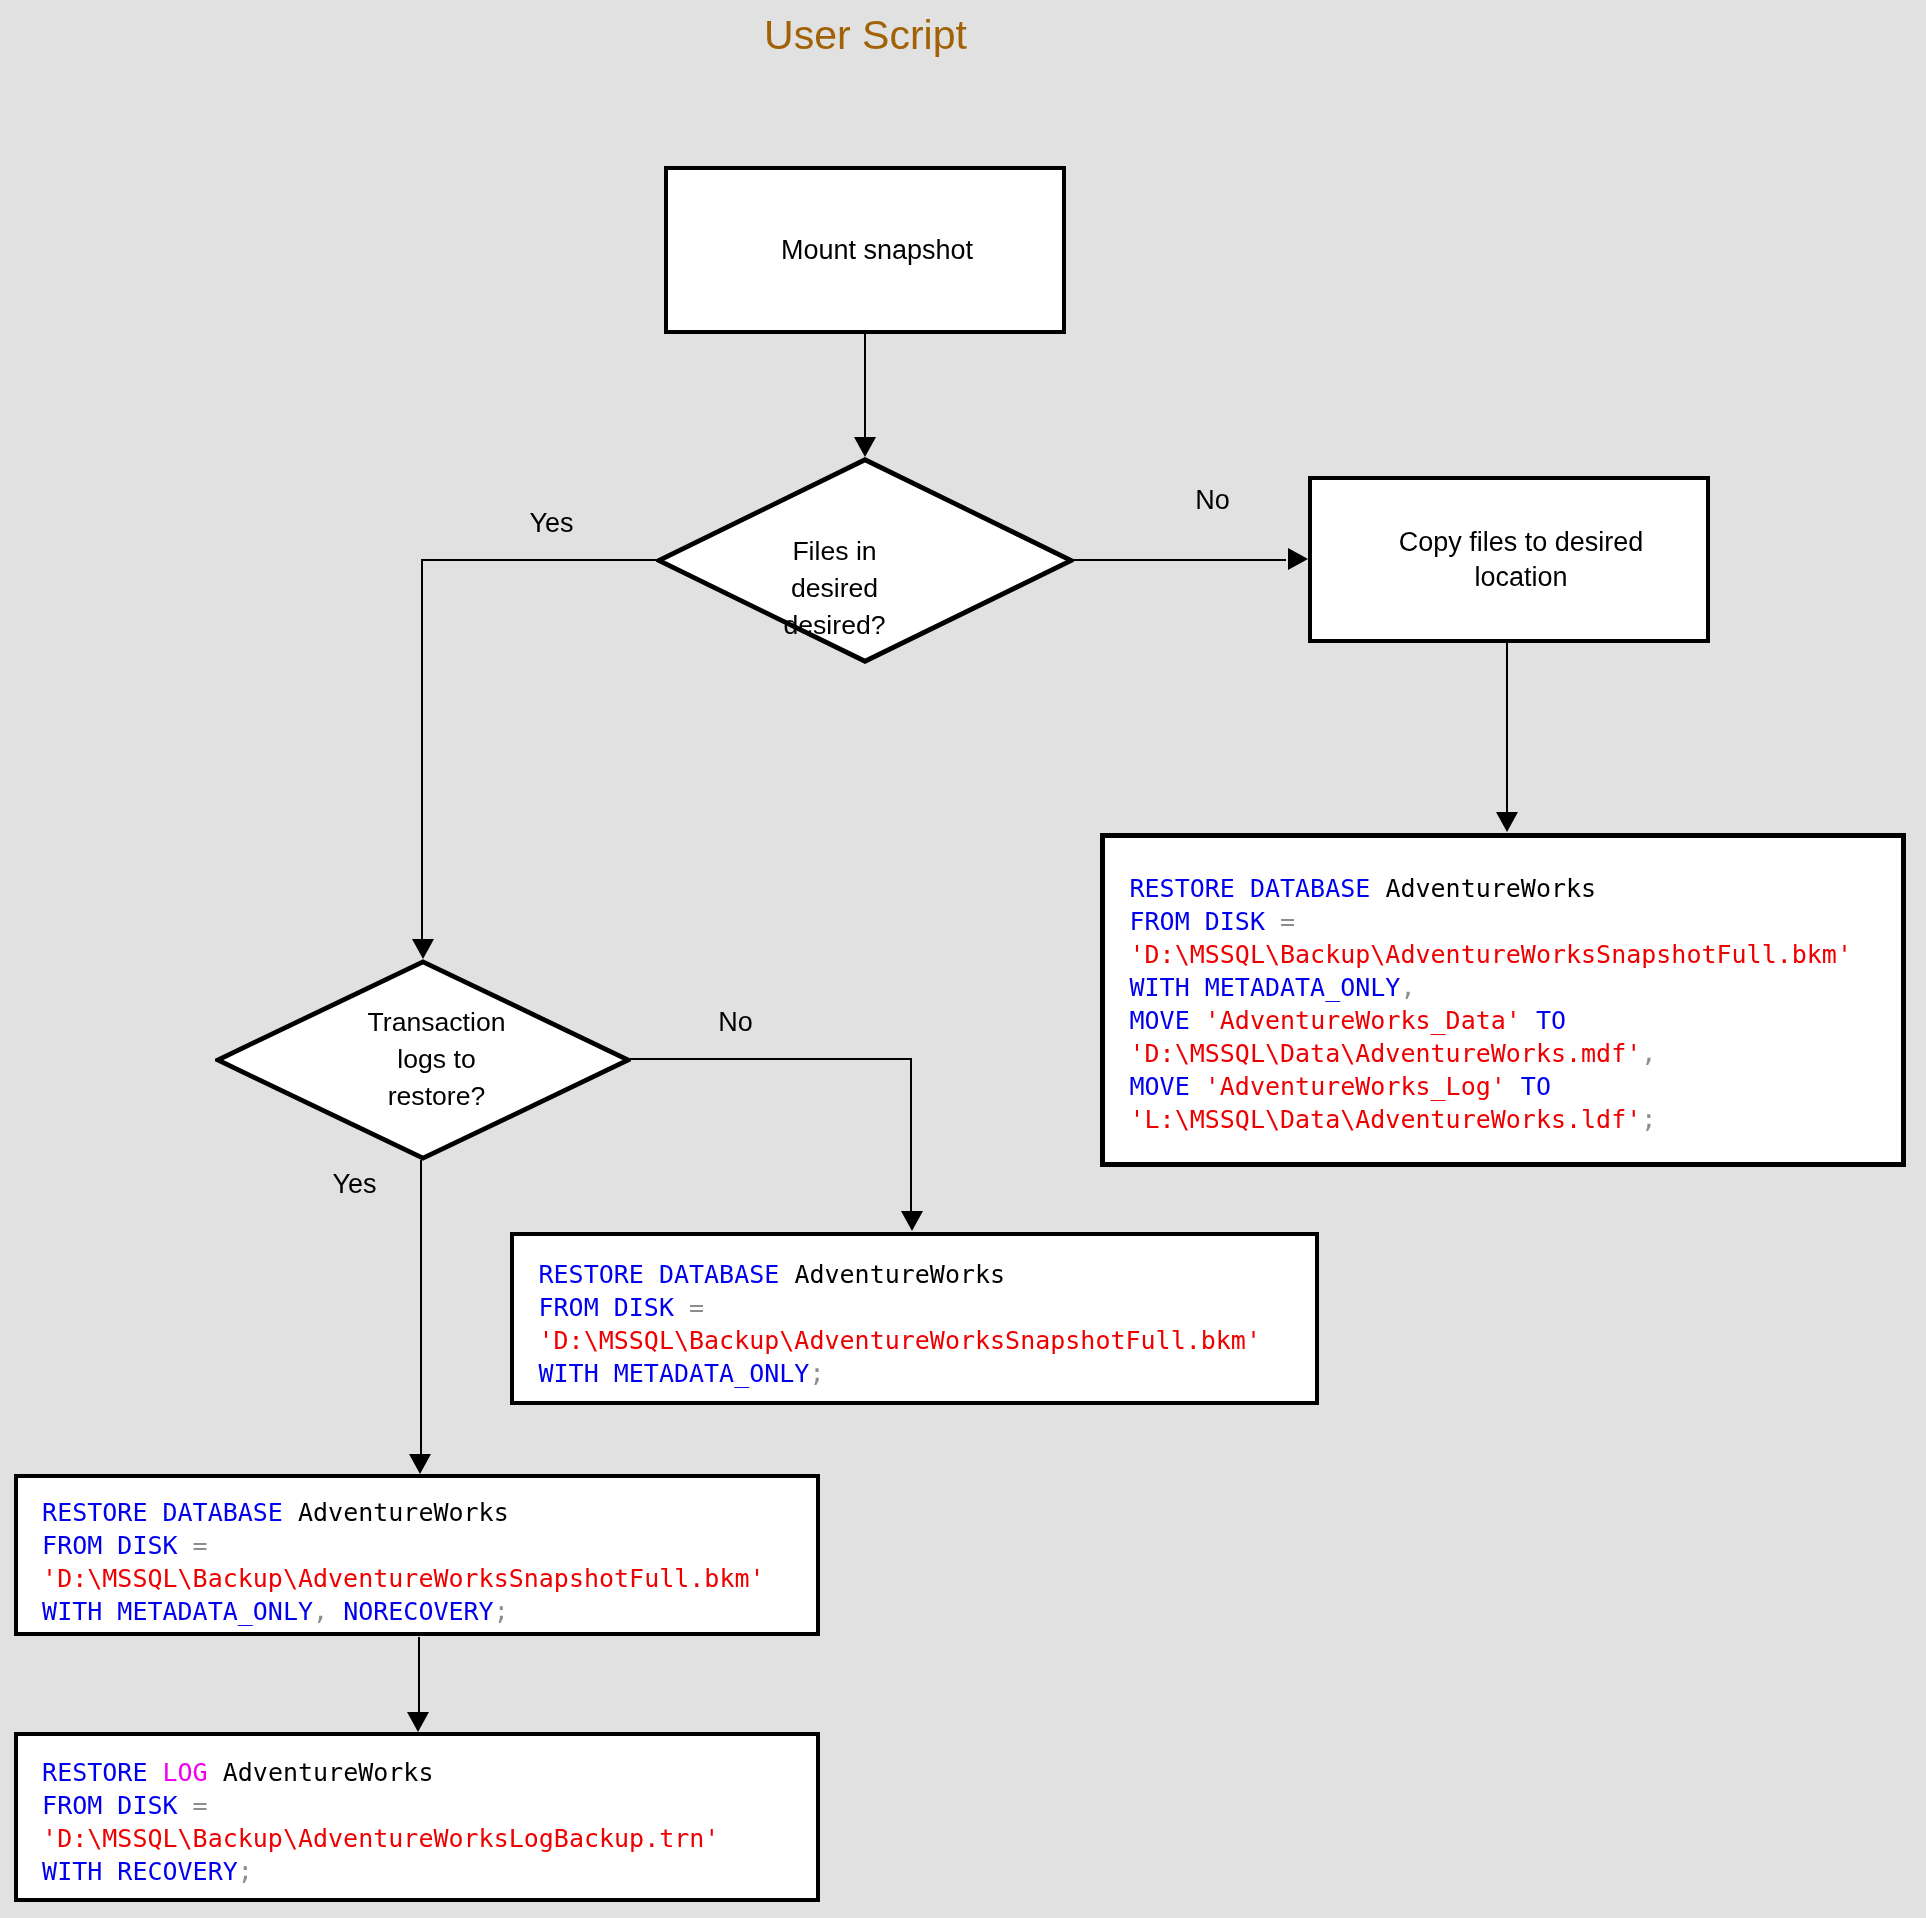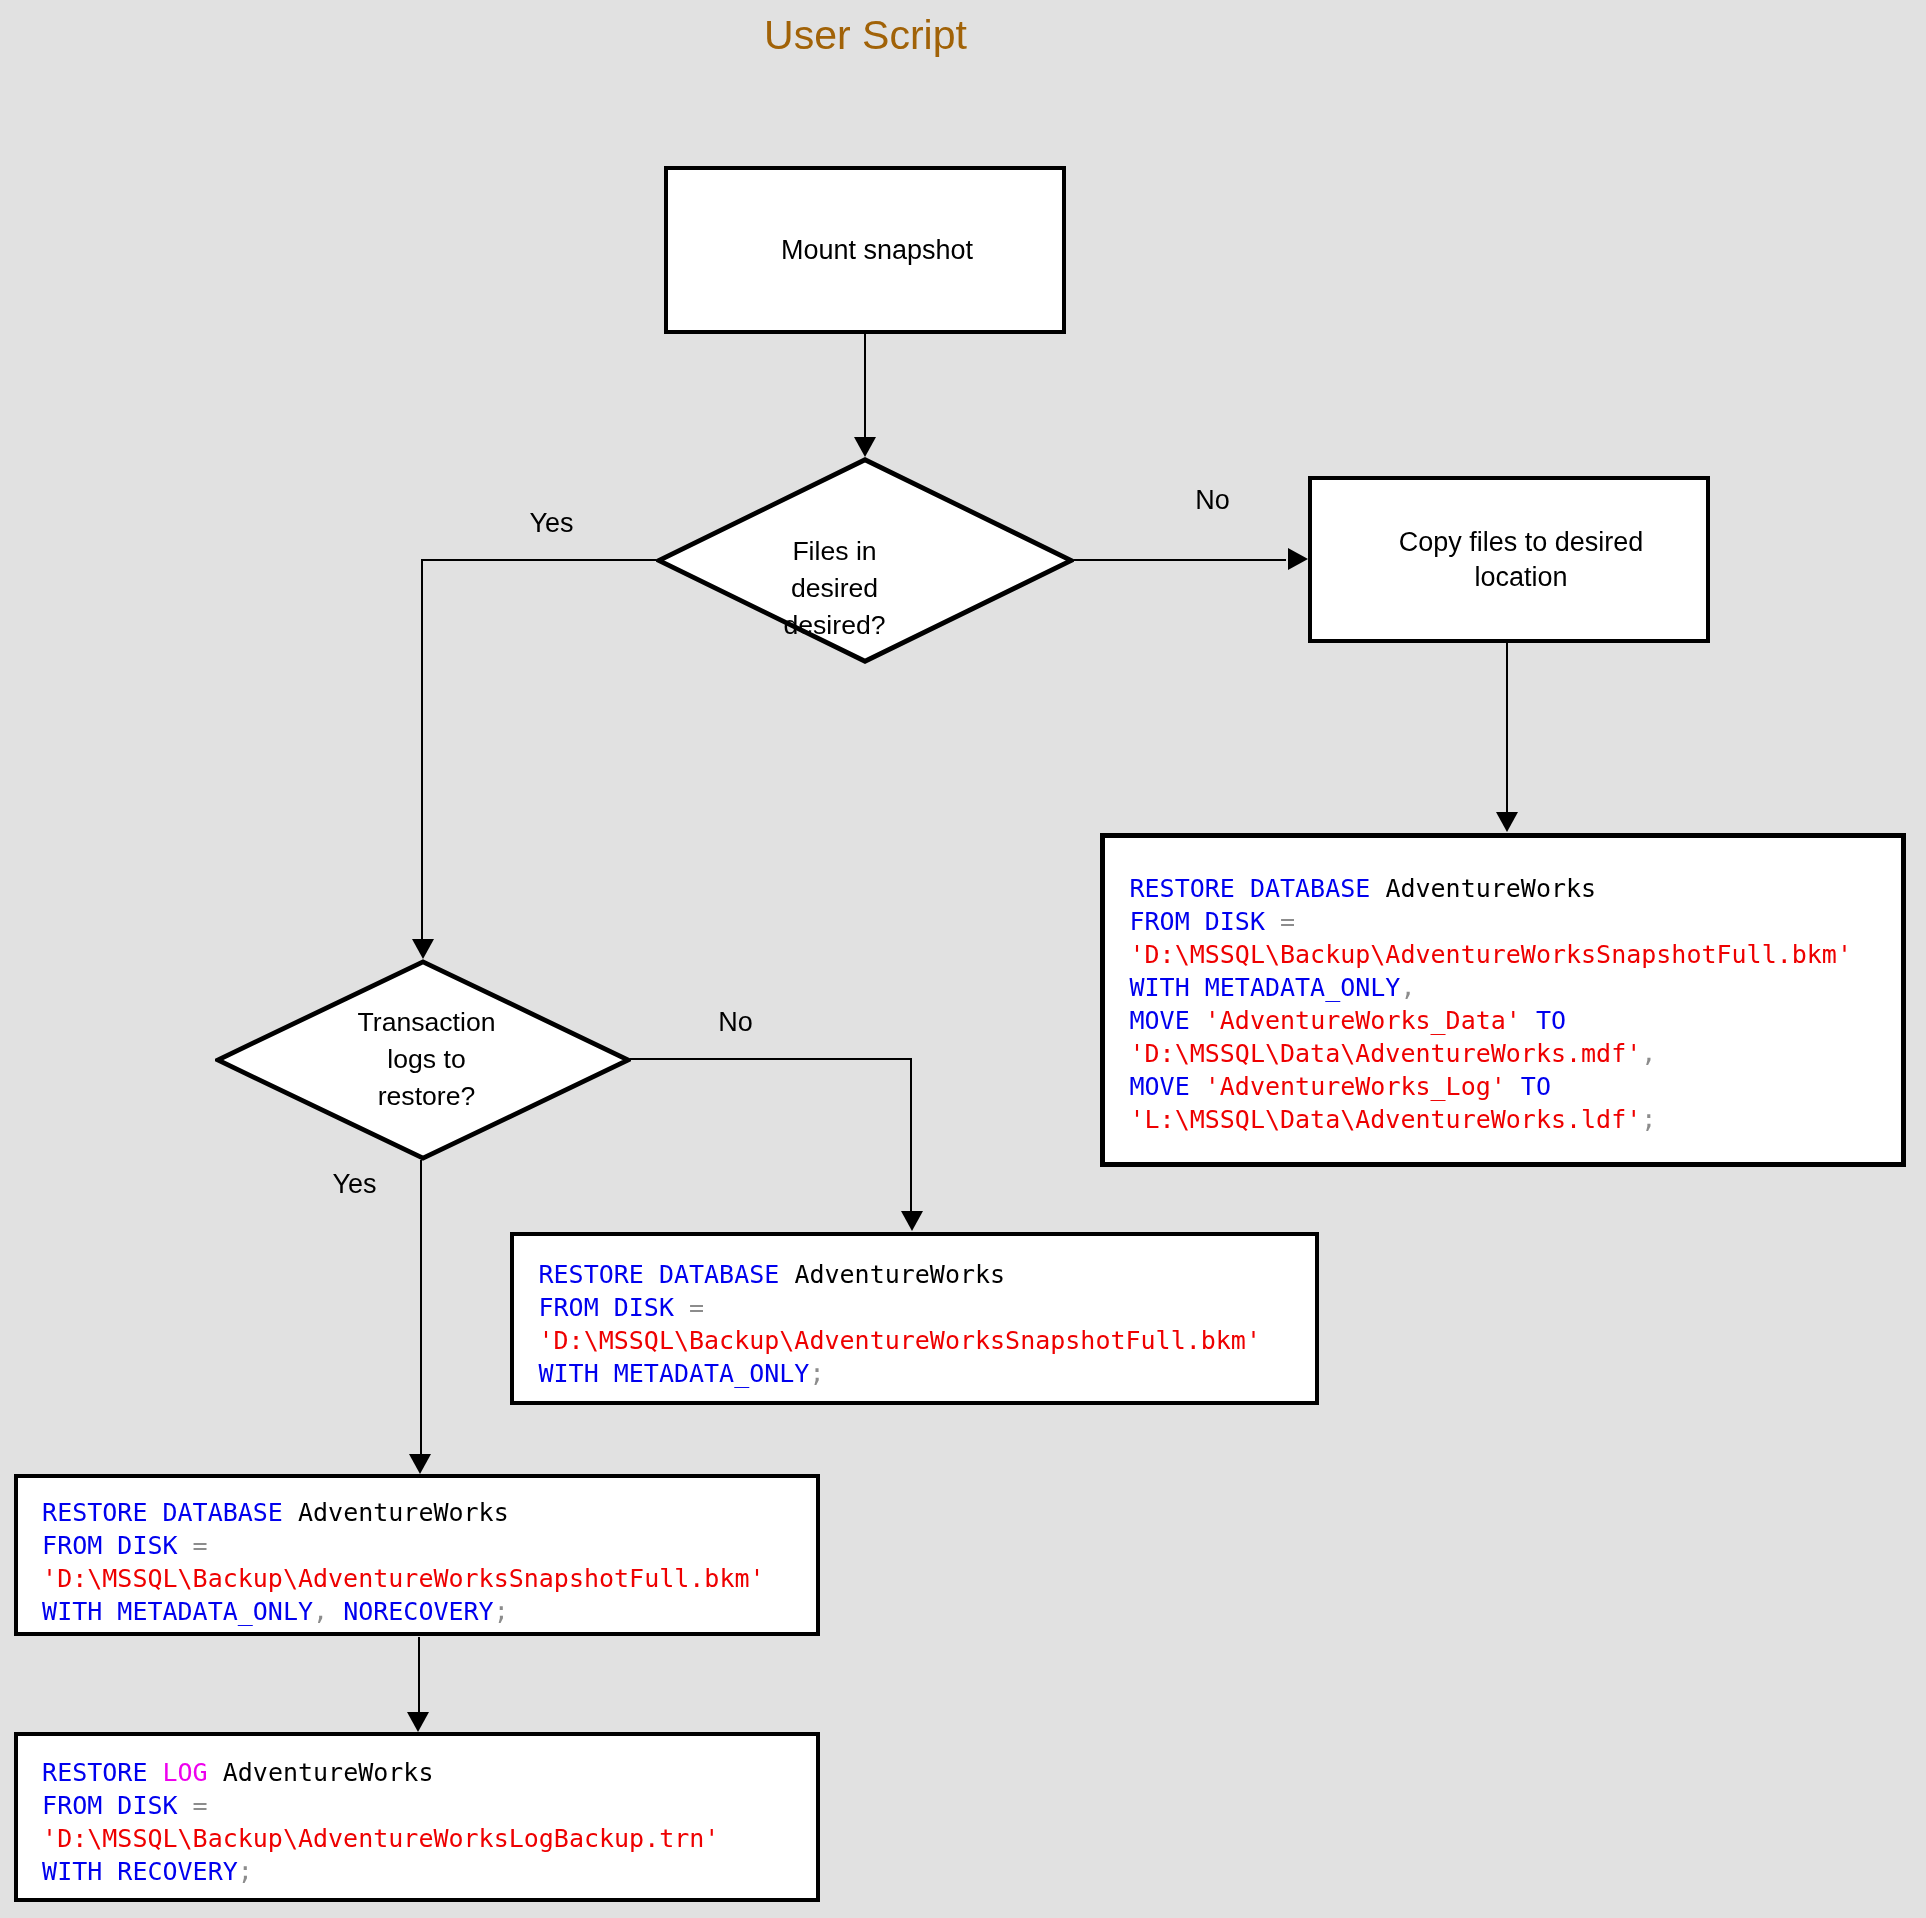--- a/index.html
+++ b/index.html
@@ -28,21 +28,21 @@
   }
   .node-mount { left: 664px; top: 166px; width: 402px; height: 168px; }
   .node-copy  { left: 1308px; top: 476px; width: 402px; height: 167px; }
   .diamond-svg { display: block; }
   .d1 { left: 656px; top: 457px; }
   .d2 { left: 215px; top: 959px; }
   .diamond-label {
     text-align: center; font-size: 26.6px; color: #000; line-height: 37px;
   }
   .d1-label { left: 698px; top: 505px; width: 273px; margin-top: 28px; }
-  .d2-label { left: 290px;  top: 1004px; width: 273px; }
+  .d2-label { left: 300px;  top: 1004px; width: 273px; }
   .edge-label { font-size: 27px; color: #000; text-align: center; width: 109px; }
   .lbl-yes1 { left: 497px;  top: 508px; }
   .lbl-no1  { left: 1158px; top: 485px; }
   .lbl-no2  { left: 681px; top: 1007px; }
   .lbl-yes2 { left: 300px;  top: 1169px; }
   .line { background: #000; }
   .ln-a { left: 864px; top: 334px;  width: 2px;   height: 104px; }
   .ln-b { left: 421px;  top: 559px;  width: 235px; height: 2px;   }
   .ln-c { left: 421px;  top: 559px;  width: 2px;   height: 380px; }
   .ln-d { left: 1074px; top: 559px;  width: 212px; height: 2px;   }

